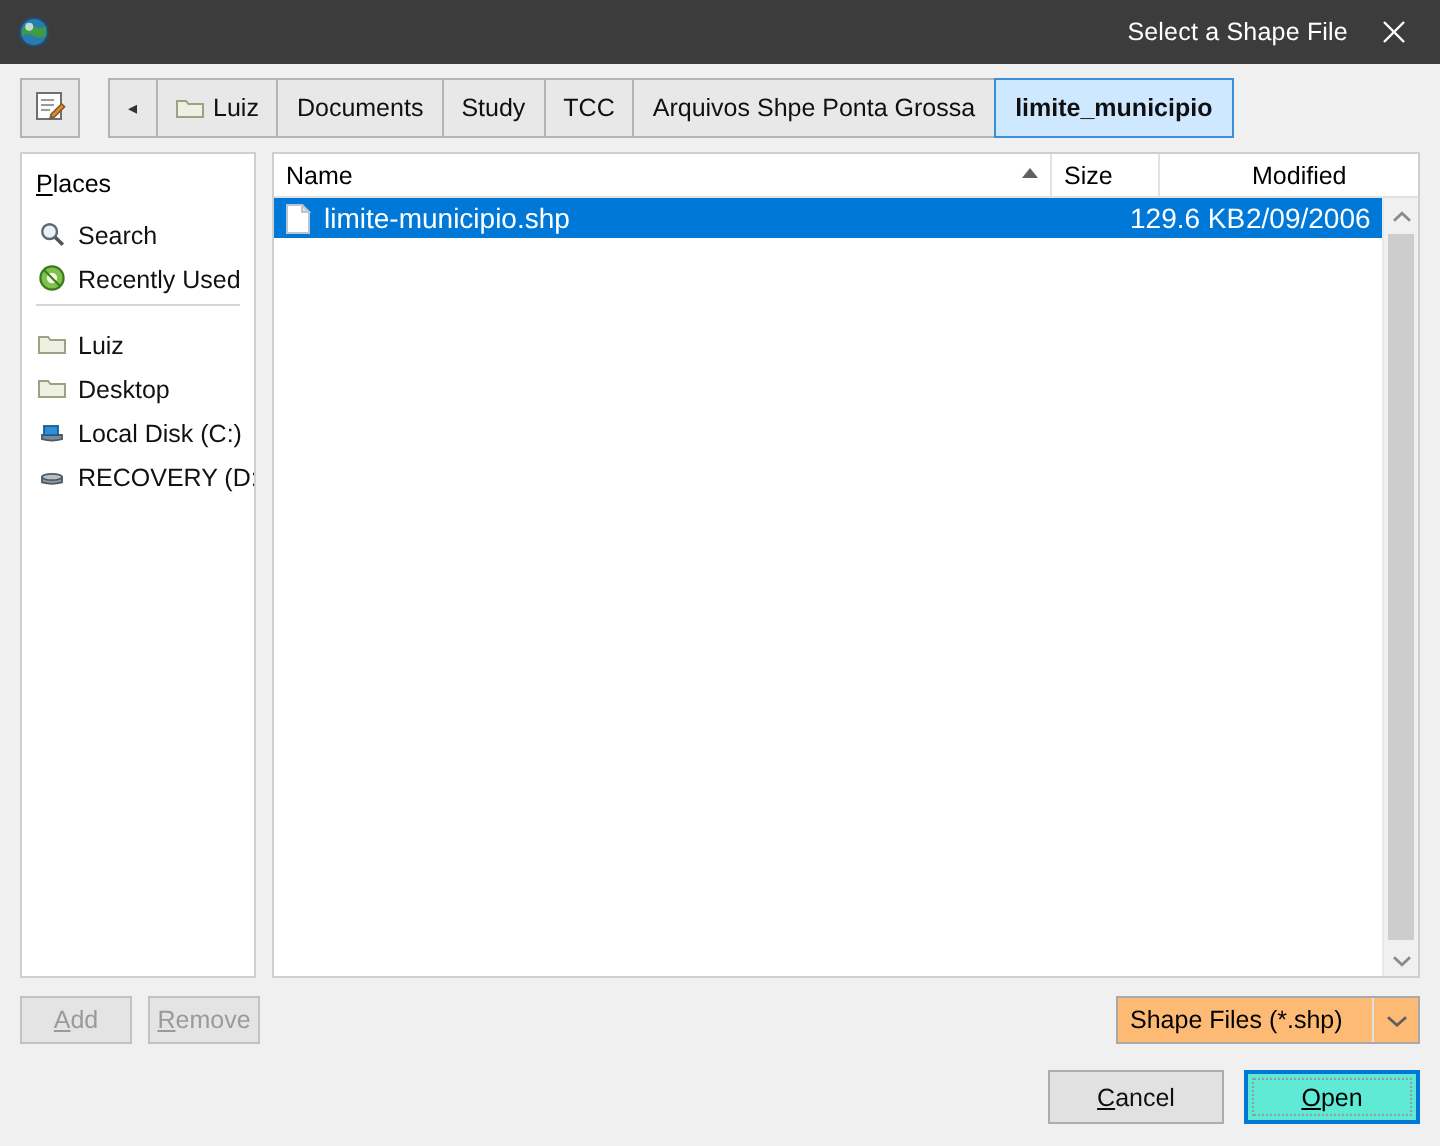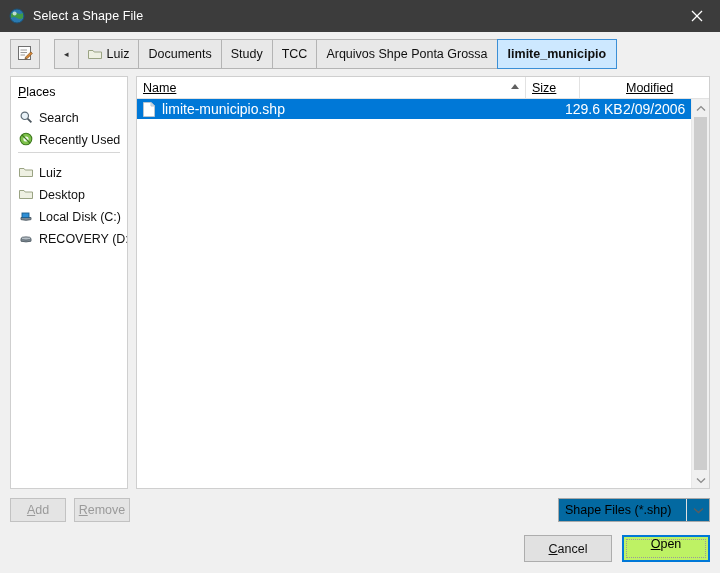--- a/index.html
+++ b/index.html
@@ -28,20 +28,21 @@
   }
 
   
   #titlebar {
     height: 32px;
     background: #3c3c3c;
     display: flex;
     align-items: center;
     flex: 0 0 auto;
     position: relative;
+    text-align: right;
   }
   #title-icon {
     width: 16px;
     height: 16px;
     margin-left: 9px;
     margin-right: 8px;
     flex: 0 0 auto;
   }
   #title-text {
     color: #ffffff;
@@ -187,21 +188,20 @@
   }
   #filelist-head .hcell {
     display: flex;
     align-items: center;
     border-right: 1px solid #e2e2e2;
     box-sizing: border-box;
     padding-left: 6px;
     position: relative;
     height: 21px;
     overflow: hidden;
-    text-decoration: underline;
   }
   #filelist-head .hcell.name { flex: 1 1 auto; }
   #filelist-head .hcell.size { width: 54px; flex: 0 0 auto; align-items: center; }
   #filelist-head .hcell.modified { width: 72px; flex: 0 0 auto; border-right: none; margin-left: 40px; }
   #sort-indicator {
     position: absolute;
     right: 6px;
     top: 7px;
     width: 0; height: 0;
     border-left: 4px solid transparent;
@@ -306,21 +306,21 @@
   }
   .plain-btn.disabled { color: #9a9a9a; background: #e4e4e4; border-color: #c2c2c2; }
   .mn { text-decoration: underline; }
   #add-button { margin-right: 8px; width: 56px; }
   #remove-button { width: 56px; }
 
   #filetype-select {
     margin-left: auto;
     width: 152px;
     height: 24px;
-    background: #0369a1;
+    background: #fdba74;
     border: 1px solid #a9a9a9;
     box-sizing: border-box;
     display: flex;
     align-items: center;
     font-size: 12.5px;
     position: relative;
   }
   #filetype-value { padding-left: 6px; flex: 1 1 auto; white-space: nowrap; }
   #filetype-arrow {
     width: 22px;
@@ -341,23 +341,23 @@
   }
   #cancel-button {
     width: 88px;
     height: 27px;
     margin-right: 10px;
   }
   #open-button {
     width: 88px;
     height: 27px;
     border: 2px solid #0078d7;
-    background: #bef264;
-    display: flex;
-    align-items: flex-start;
+    background: #5eead4;
+    display: flex;
+    align-items: center;
     justify-content: center;
     box-sizing: border-box;
     font-size: 12.5px;
     position: relative;
   }
   #open-focus {
     position: absolute;
     inset: 2px;
     border: 1px dotted #9a9a9a;
   }

